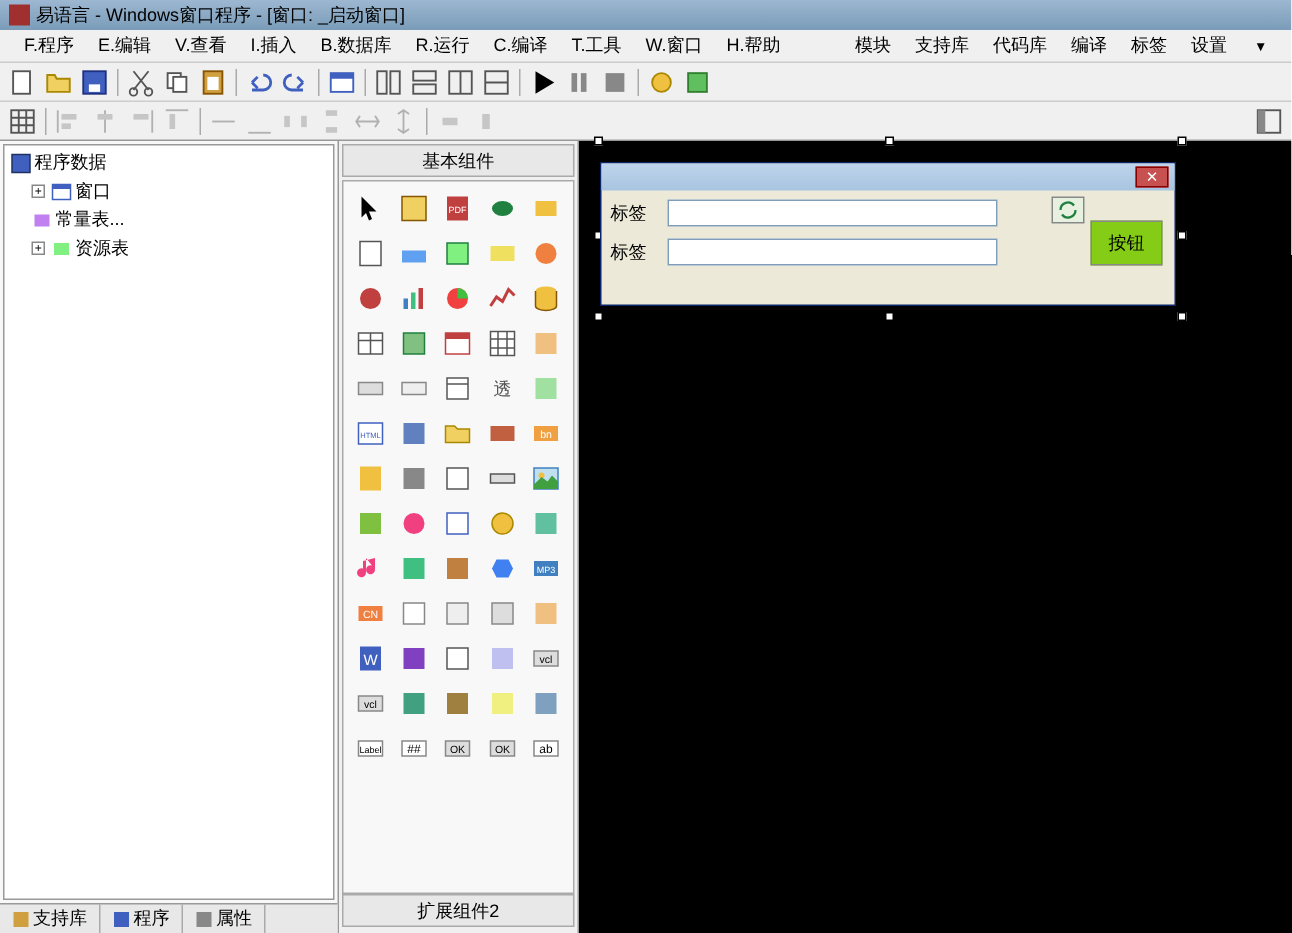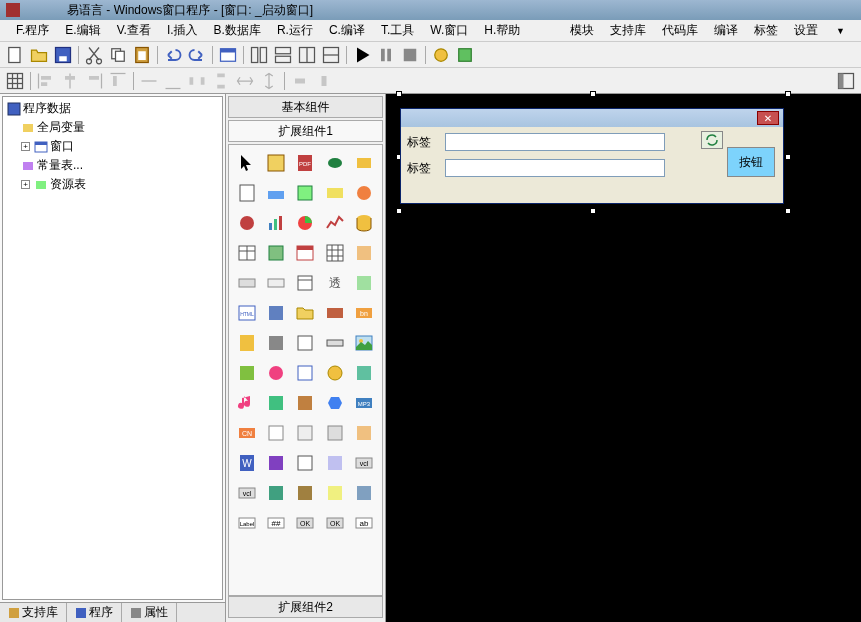--- a/index.html
+++ b/index.html
@@ -1,17 +1,17 @@
 <!DOCTYPE html>
 <html><head>
 <meta charset="utf-8">
 <style>
 * { box-sizing: border-box; margin: 0; padding: 0; }
 body { font-family: "Microsoft YaHei", SimSun, sans-serif; font-size: 12px; background: #fff; overflow: hidden; width: 861px; height: 622px; }
-.titlebar { background: linear-gradient(#9db7d1, #7a9cb8); height: 20px; color: #000; padding: 2px 6px; display: flex; align-items: center; gap: 43px; }
+.titlebar { background: linear-gradient(#9db7d1, #7a9cb8); height: 20px; color: #000; padding: 2px 6px; display: flex; align-items: center; }
 .titlebar .app-icon { width: 14px; height: 14px; background: #a03030; margin-right: 4px; display: inline-block; }
 .menubar { background: #f0f0f0; height: 22px; display: flex; align-items: center; padding: 0 8px; border-bottom: 1px solid #ccc; }
 .menu-item { padding: 10px 8px; cursor: pointer; }
 .menu-right { margin-left: auto; display: flex; align-items: center; }
 .menu-right span { padding: 2px 8px; cursor: pointer; }
 .toolbar { background: #f0f0f0; height: 26px; display: flex; align-items: center; padding: 2px 4px; border-bottom: 1px solid #ccc; gap: 2px; }
 .tb-btn { width: 22px; height: 22px; display: flex; align-items: center; justify-content: center; cursor: pointer; border: 1px solid transparent; }
 .tb-sep { width: 1px; height: 18px; background: #aaa; margin: 0 2px; }
 .toolbar2 { background: #f0f0f0; height: 26px; display: flex; align-items: center; padding: 2px 4px; border-bottom: 1px solid #999; gap: 2px; }
 .main { display: flex; height: calc(622px - 20px - 22px - 26px - 26px); }
@@ -31,21 +31,21 @@
 .comp-icon svg { width: 20px; height: 20px; }
 .right-panel { flex: 1; background: #000; position: relative; }
 .form-window { position: absolute; left: 14px; top: 14px; width: 384px; height: 96px; background: #ece9d8; border: 1px solid #0a246a; }
 .form-title { height: 18px; background: linear-gradient(#bfd4ec, #a8c4e0); display: flex; justify-content: flex-end; align-items: center; padding: 0 4px; }
 .close-btn { width: 22px; height: 14px; background: #c75050; border: 1px solid #800; color: #fff; display: flex; align-items: center; justify-content: center; font-size: 10px; cursor: pointer; }
 .form-body { padding: 6px; position: relative; }
 .form-row { display: flex; align-items: center; margin-bottom: 8px; gap: 8px; }
 .form-label { width: 30px; }
 .form-input { width: 220px; height: 18px; border: 1px solid #7f9db9; background: #fff; }
 .form-small-btn { position: absolute; right: 60px; top: 4px; width: 22px; height: 18px; border: 1px solid #888; background: #e8f0e0; display: flex; align-items: center; justify-content: center; cursor: pointer; }
-.form-big-btn { position: absolute; right: 8px; top: 20px; width: 48px; height: 30px; border: 1px solid #888; background: #7dd3fc; display: flex; align-items: center; justify-content: center; cursor: pointer; }
+.form-big-btn { position: absolute; right: 8px; top: 20px; width: 48px; height: 30px; border: 1px solid #888; background: #84cc16; display: flex; align-items: center; justify-content: center; cursor: pointer; }
 .handle { position: absolute; width: 6px; height: 6px; background: #fff; border: 1px solid #000; }
 .dropdown-arrow { font-size: 9px; margin-left: 2px; }
 </style>
 </head>
 <body>
 
 <div class="titlebar">
   <span class="app-icon"></span>
   <span>易语言 - Windows窗口程序 - [窗口: _启动窗口]</span>
 </div>
@@ -274,26 +274,20 @@
 <div class="main">
   <div class="left-panel">
     <div class="tree">
       <div class="tree-item">
         <svg class="tree-icon" viewBox="0 0 14 14">
             <rect x="1" y="1" width="12" height="12" fill="#4060c0" stroke="#203060"></rect>
           </svg>
         <span>程序数据</span>
       </div>
       <div class="tree-item indent1">
-        <svg class="tree-icon" viewBox="0 0 14 14">
-            <rect x="2" y="3" width="10" height="8" fill="#f0d060"></rect>
-          </svg>
-        <span>全局变量</span>
-      </div>
-      <div class="tree-item indent1">
         <span class="expander">+</span>
         <svg class="tree-icon" viewBox="0 0 14 14">
             <rect x="1" y="2" width="12" height="10" fill="#fff" stroke="#4060c0"></rect>
             <rect x="1" y="2" width="12" height="3" fill="#4060c0"></rect>
           </svg>
         <span>窗口</span>
       </div>
       <div class="tree-item indent1">
         <svg class="tree-icon" viewBox="0 0 14 14">
             <rect x="2" y="3" width="10" height="8" fill="#c080f0"></rect>
@@ -325,21 +319,20 @@
           <svg width="12" height="12" viewBox="0 0 12 12">
             <rect x="1" y="1" width="10" height="10" fill="#888"></rect>
           </svg>
           <span>属性</span>
         </div>
     </div>
   </div>
 
   <div class="mid-panel">
     <div class="comp-tab">基本组件</div>
-    <div class="comp-tab active">扩展组件1</div>
     <div class="comp-grid">
       <div class="comp-icon">
           <svg viewBox="0 0 20 20">
             <path d="M4 2l0 14 3-3 2 5 2-1-2-5 5 0z" fill="#000"></path>
           </svg>
         </div>
       <div class="comp-icon">
           <svg viewBox="0 0 20 20">
             <rect x="2" y="2" width="16" height="16" fill="#f0d060" stroke="#885500"></rect>
           </svg>

